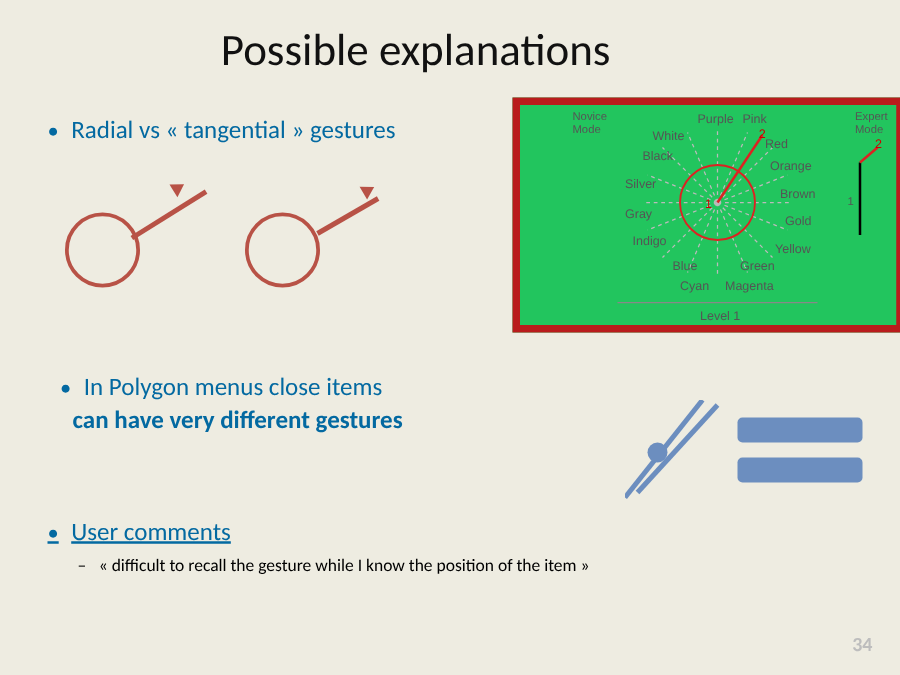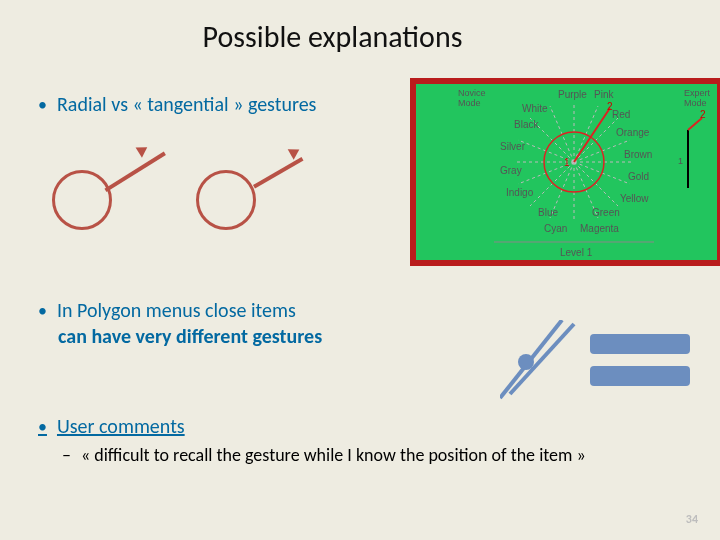--- a/index.html
+++ b/index.html
@@ -12,48 +12,48 @@
     color: #000;
     position: relative;
     overflow: hidden;
   }
   .title {
     position: absolute;
     top: 18px;
     left: 0;
     width: 665px;
     text-align: center;
-    font-size: 30px;
+    font-size: 36px;
     font-weight: 400;
     color: #111;
   }
   .bullet-row {
     position: absolute;
     left: 38px;
     font-size: 20px;
     color: #0369a1;
   }
   .bullet-row .dot {
     font-size: 18px;
     margin-right: 10px;
   }
   .sub-bullet {
     position: absolute;
     left: 62px;
-    font-size: 18px;
+    font-size: 14px;
     color: #000;
   }
   .sub-bullet .dash {
     margin-right: 10px;
   }
   .pagenum {
     position: absolute;
     right: 22px;
     bottom: 14px;
-    font-size: 12px;
+    font-size: 16px;
     color: #bdbdbd;
     font-weight: 600;
   }
 
   
   .gesture-group { position: absolute; }
   .circle {
     position: absolute;
     border: 3px solid #b85246;
     border-radius: 50%;
@@ -168,21 +168,21 @@
     <line x1="42" y1="158" x2="202" y2="158" stroke="#888" stroke-width="1"></line>
     <text x="108" y="172" class="menu-lbl">Level 1</text>
 
     <line x1="236" y1="104" x2="236" y2="46" stroke="#000" stroke-width="2"></line>
     <line x1="236" y1="46" x2="250" y2="34" stroke="#d22" stroke-width="2"></line>
     <text x="226" y="80" class="menu-lbl-small">1</text>
     <text x="248" y="34" class="menu-lbl-red">2</text>
   </svg>
 </div>
 
-<div class="bullet-row" style="top:298px;">
+<div class="bullet-row" style="top:298px;margin-left:10px;">
   <span class="dot">•</span><span>In Polygon menus close items</span>
 </div>
 <div class="bullet-row" style="top:324px; left:58px;font-weight:bold;">
   <span>can have very different gestures</span>
 </div>
 
 <div class="poly">
   <svg class="slash">
     <line x1="10" y1="74" x2="74" y2="4" stroke="#6c8ebf" stroke-width="4"></line>
     <line x1="0" y1="78" x2="62" y2="0" stroke="#6c8ebf" stroke-width="4"></line>

